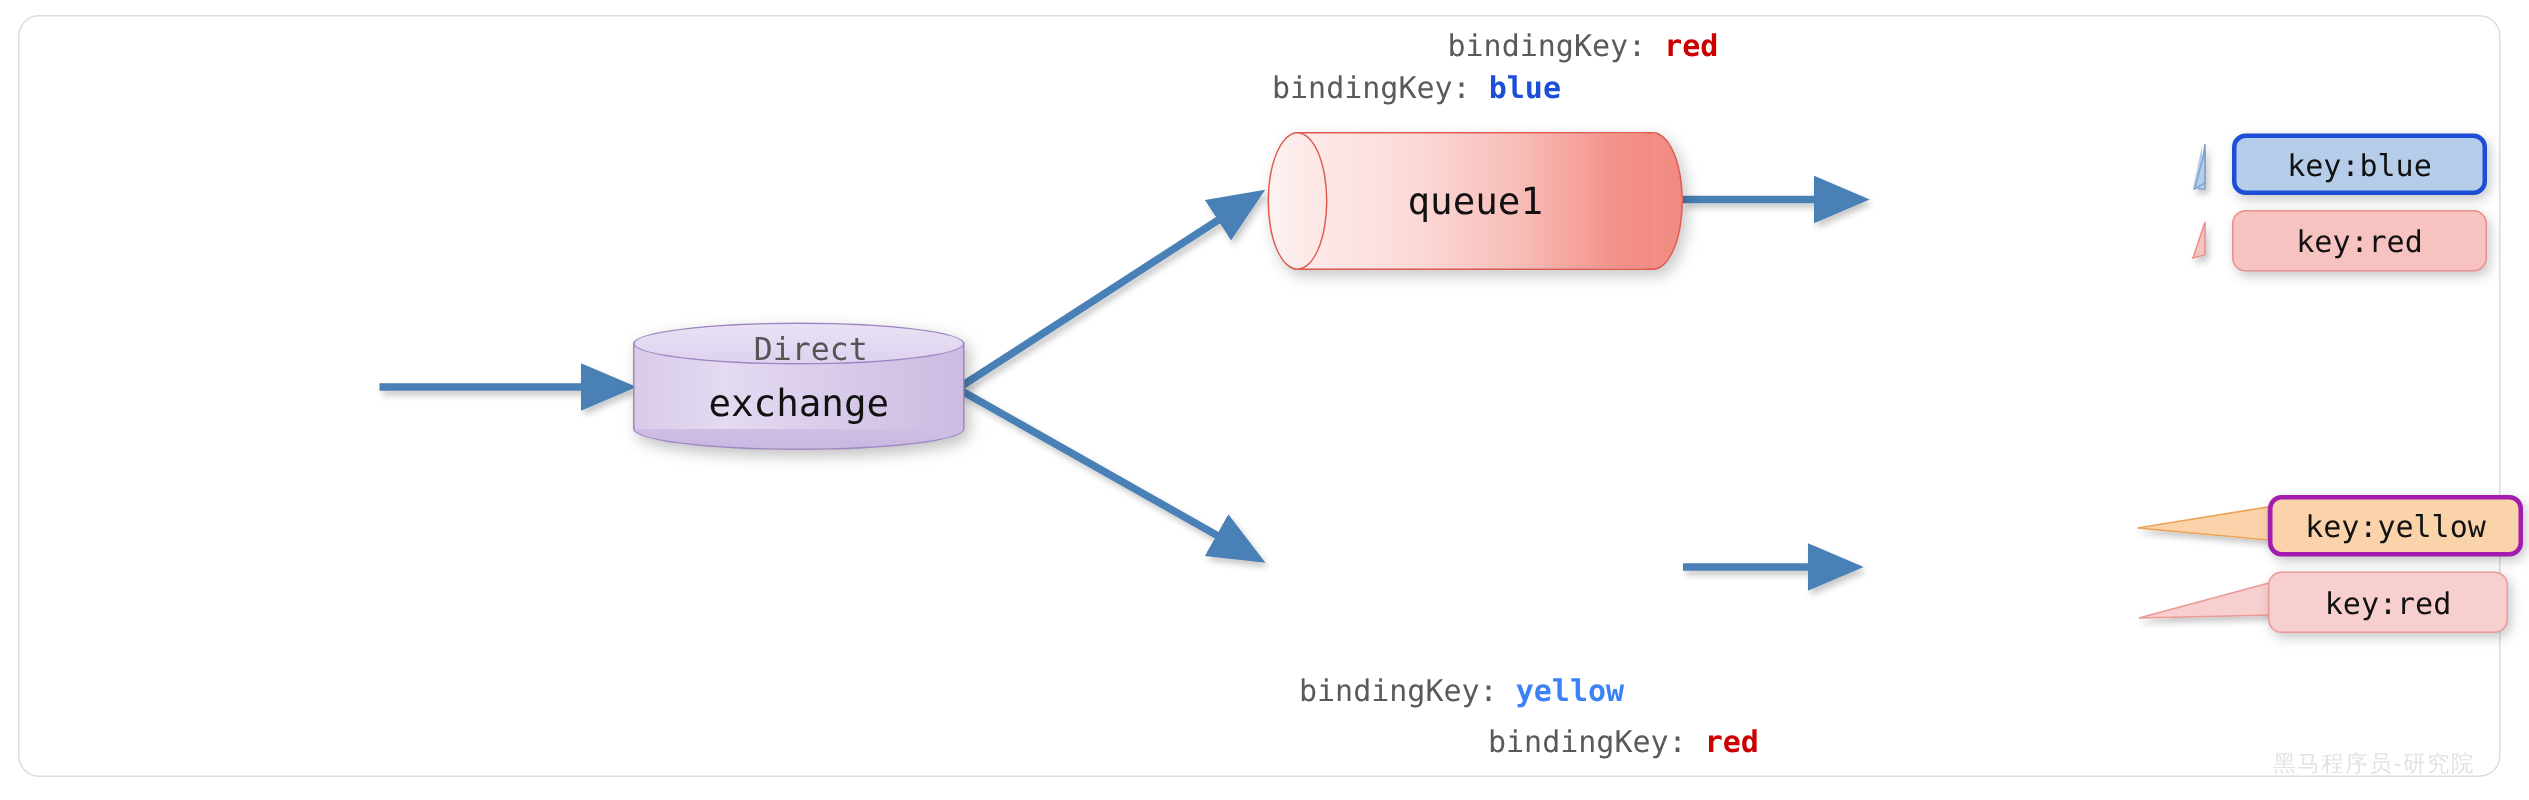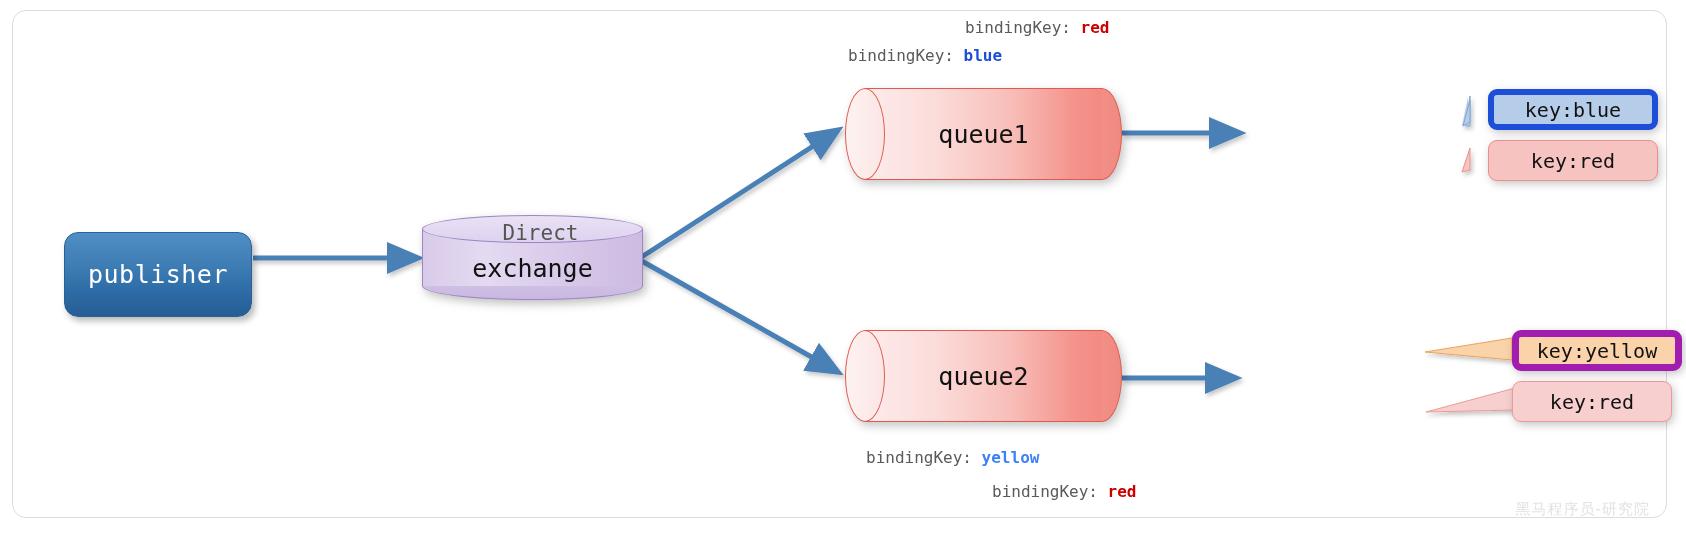--- a/index.html
+++ b/index.html
@@ -133,42 +133,42 @@
     transform: translateY(-50%);
     text-align: center;
     font-size: 25px;
     color: #111111;
     z-index: 5;
   }
 
   
   .bkey {
     position: absolute;
-    font-size: 16px;
+    font-size: 20px;
     color: #5a5a5a;
     white-space: nowrap;
   }
   .bkey .val { font-weight: bold; }
 
   
   .bubble {
     position: absolute;
     display: flex;
     align-items: center;
     justify-content: center;
     border-radius: 9px;
     font-size: 20px;
     color: #111111;
     box-sizing: border-box;
     filter: drop-shadow(2px 3px 4px rgba(0,0,0,0.22));
   }
-  .bubble.blue  { background: #b6cdea; border: 6px solid #1d4ed8; }
+  .bubble.blue  { background: #b6cdea; border: 3px solid #1d4ed8; }
   .bubble.pink  { background: #f7c3c0; border: 1px solid #e8908b; }
   .bubble.pink2 { background: #f8cfcf; border: 1px solid #eb9a96; }
-  .bubble.orange{ background: #fad3ab; border: 7px solid #a21caf; }
+  .bubble.orange{ background: #fad3ab; border: 3px solid #a21caf; }
 
   
   .watermark {
     position: absolute;
     right: 36px;
     bottom: 14px;
     font-size: 15px;
     color: #e2e2e2;
     font-family: "DejaVu Sans", "Liberation Sans", sans-serif;
     letter-spacing: 1px;
@@ -200,45 +200,36 @@
     </defs>
     <g stroke="#4a80b5" stroke-width="5" fill="none" marker-end="url(#ah)" filter="url(#soft)">
       <line x1="253" y1="258" x2="418" y2="258"></line>
       <line x1="640" y1="258" x2="838" y2="130"></line>
       <line x1="640" y1="260" x2="838" y2="372"></line>
       <line x1="1122" y1="133" x2="1240" y2="133"></line>
       <line x1="1122" y1="378" x2="1236" y2="378"></line>
     </g>
   </svg>
 
-  <div class="node rbox blue" style="left:64px; top:232px; width:188px; height:85px;">
-    <span>publisher</span>
-  </div>
 
   <div class="node exchange" style="left:422px; top:215px; width:221px; height:85px;">
     <div class="cap-bottom"></div>
     <div class="body"></div>
     <div class="cap-top"></div>
     <div class="lbl-top">Direct</div>
     <div class="lbl-main">exchange</div>
   </div>
 
   <div class="node queue" style="left:845px; top:88px; width:277px; height:92px;">
     <div class="cap-right"></div>
     <div class="qbody"></div>
     <div class="cap-left"></div>
     <div class="qlabel">queue1</div>
   </div>
 
-  <div class="node queue" style="left:845px; top:330px; width:277px; height:92px;">
-    <div class="cap-right"></div>
-    <div class="qbody"></div>
-    <div class="cap-left"></div>
-    <div class="qlabel">queue2</div>
-  </div>
 
 
 
   <div class="bkey" style="left:965px; top:18px;">
     <span>bindingKey: </span>
     <span class="val" style="color:#cc0000;">red</span>
   </div>
 
   <div class="bkey" style="left:848px; top:46px;">
     <span>bindingKey: </span>

